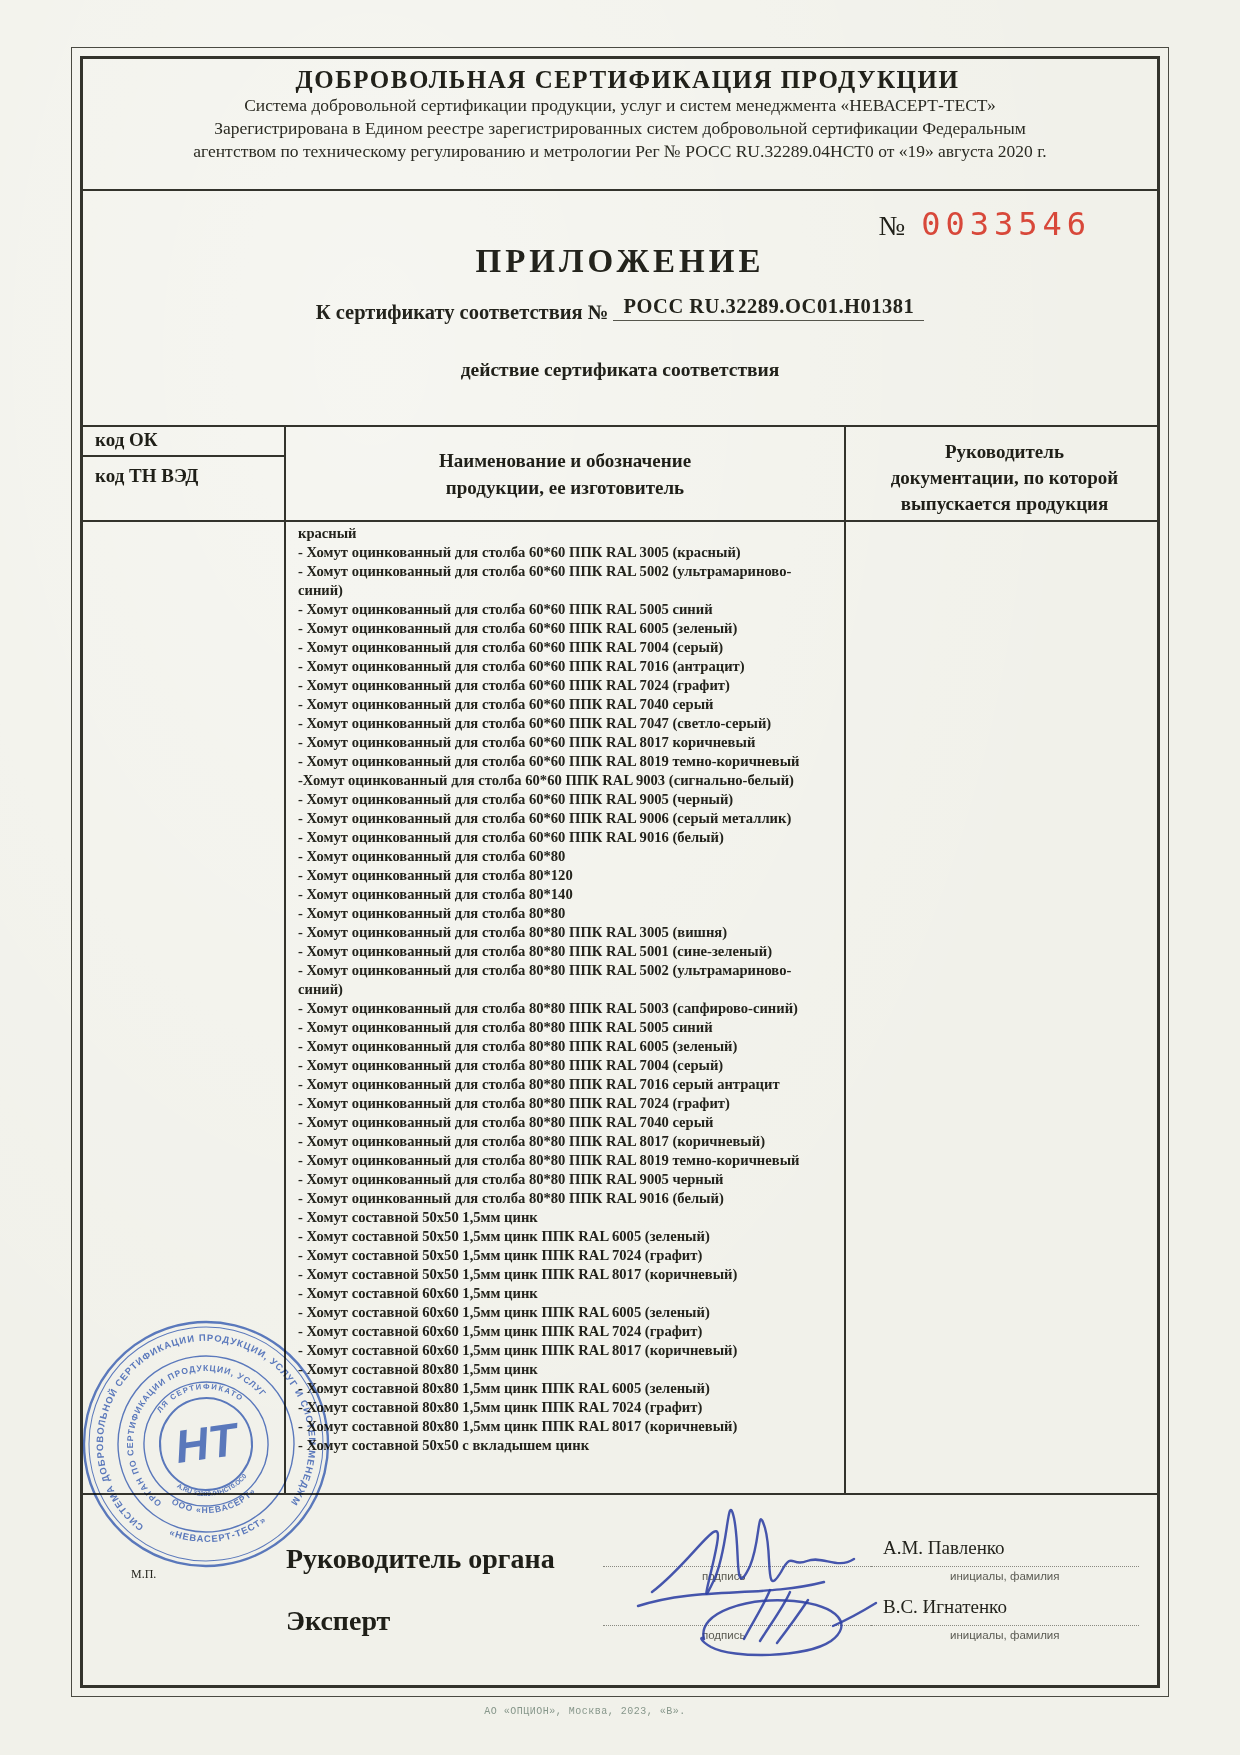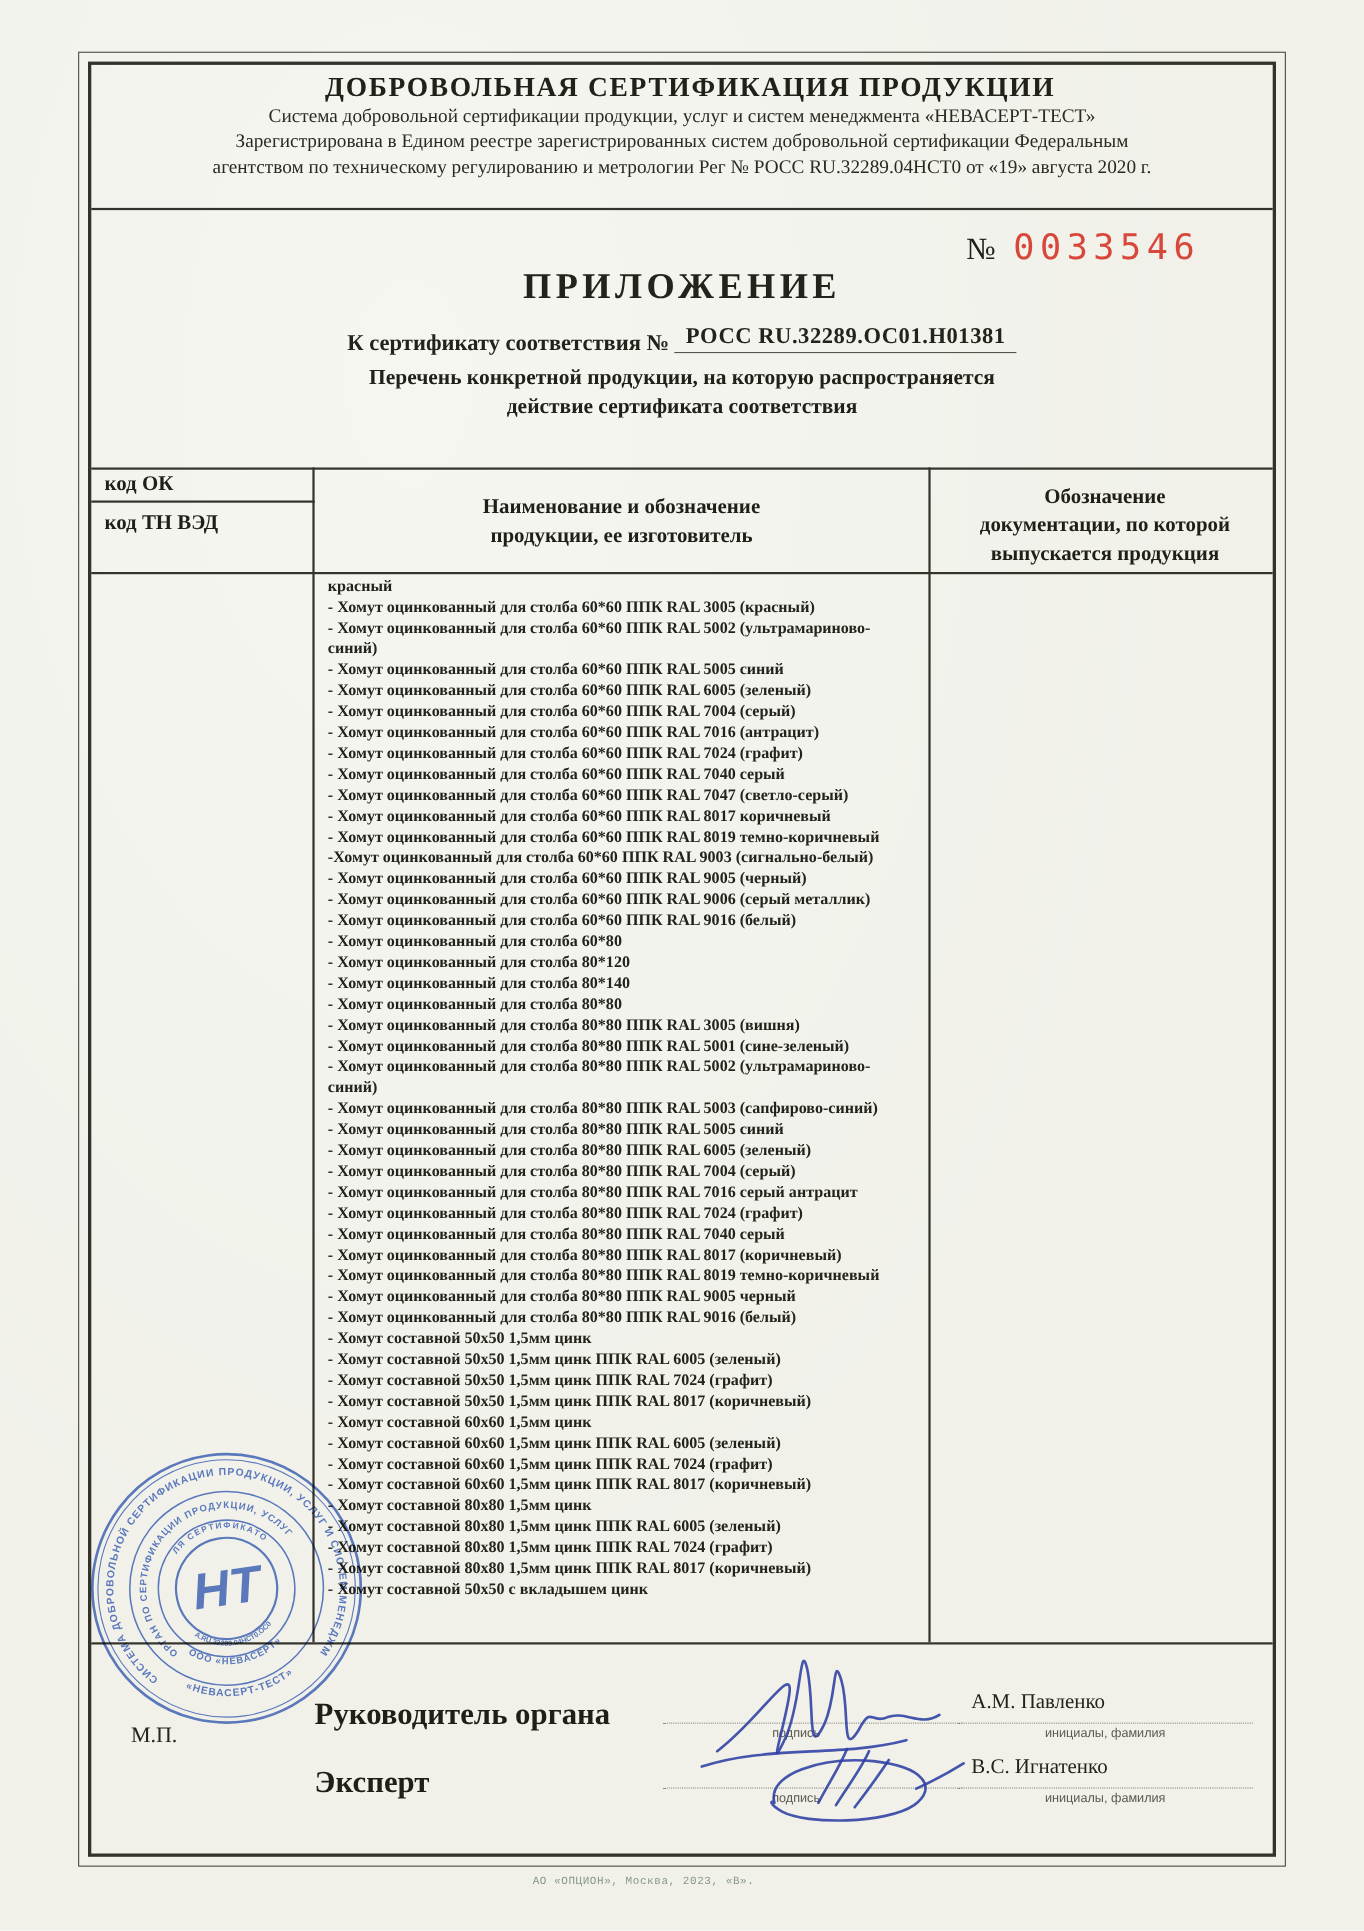--- a/index.html
+++ b/index.html
@@ -78,21 +78,21 @@
   .cell-label{position:absolute;font-size:19px;font-weight:700;color:#1f1f18;}
   .c-ok{left:12px;top:4px;}
   .c-tnved{left:12px;top:40px;}
   .c-name{left:203px;top:22px;width:558px;text-align:center;line-height:27px;}
   .c-doc{left:763px;top:14px;width:317px;text-align:center;line-height:26px;}
   .product-list{
     position:absolute;left:215px;top:99px;width:512px;height:966px;
     font-size:14.6px;line-height:19px;color:#23231c;overflow:hidden;font-weight:bold;
   }
   
-  .mp{position:absolute;left:36px;top:1508px;font-size:20px;color:#26261f;}
+  .mp{position:absolute;left:48px;top:1508px;font-size:12px;color:#26261f;}
   .role{position:absolute;font-size:28px;font-weight:700;color:#1f1f18;}
   .r1{left:203px;top:1484px;}
   .r2{left:203px;top:1546px;}
   .sigline{position:absolute;border-bottom:1.2px dotted #8a8a82;}
   .sl1{left:520px;top:1484px;width:272px;height:23px;}
   .sl2{left:520px;top:1543px;width:272px;height:23px;}
   .nl1{left:788px;top:1484px;width:268px;height:23px;}
   .nl2{left:788px;top:1543px;width:268px;height:23px;}
   .sig-caption{position:absolute;font-family:"Liberation Sans",sans-serif;font-size:11.5px;color:#5a5a52;padding-left:19px;}
   .sc1{left:600px;top:1511px;}
@@ -142,41 +142,40 @@
       <span class="digits">0033546</span>
     </div>
 
     <div class="appendix-title">ПРИЛОЖЕНИЕ</div>
 
     <div class="cert-line">
       <span>К сертификату соответствия №</span>
       <span class="num">РОСС RU.32289.ОС01.Н01381</span>
     </div>
 
-    <div class="subtitle s1">Перечень конкретной продукции, на которую распространяется</div>
     <div class="subtitle s2">действие сертификата соответствия</div>
 
     <div class="cert-table">
       <div class="tline t-top"></div>
       <div class="tline t-v1"></div>
       <div class="tline t-v2"></div>
       <div class="tline t-h1"></div>
       <div class="tline t-h2"></div>
       <div class="tline t-bottom"></div>
 
       <div class="cell-label c-ok">код ОК</div>
       <div class="cell-label c-tnved">код ТН ВЭД</div>
 
       <div class="cell-label c-name">
         <div>Наименование и обозначение</div>
         <div>продукции, ее изготовитель</div>
       </div>
 
       <div class="cell-label c-doc">
-        <div>Обозначение</div>
+        <div>Руководитель</div>
         <div>документации, по которой</div>
         <div>выпускается продукция</div>
       </div>
 
       <div class="product-list">
           <div class="product-line">красный</div>
           <div class="product-line">- Хомут оцинкованный для столба 60*60 ППК RAL 3005 (красный)</div>
           <div class="product-line">- Хомут оцинкованный для столба 60*60 ППК RAL 5002 (ультрамариново-синий)</div>
           <div class="product-line">- Хомут оцинкованный для столба 60*60 ППК RAL 5005 синий</div>
           <div class="product-line">- Хомут оцинкованный для столба 60*60 ППК RAL 6005 (зеленый)</div>

